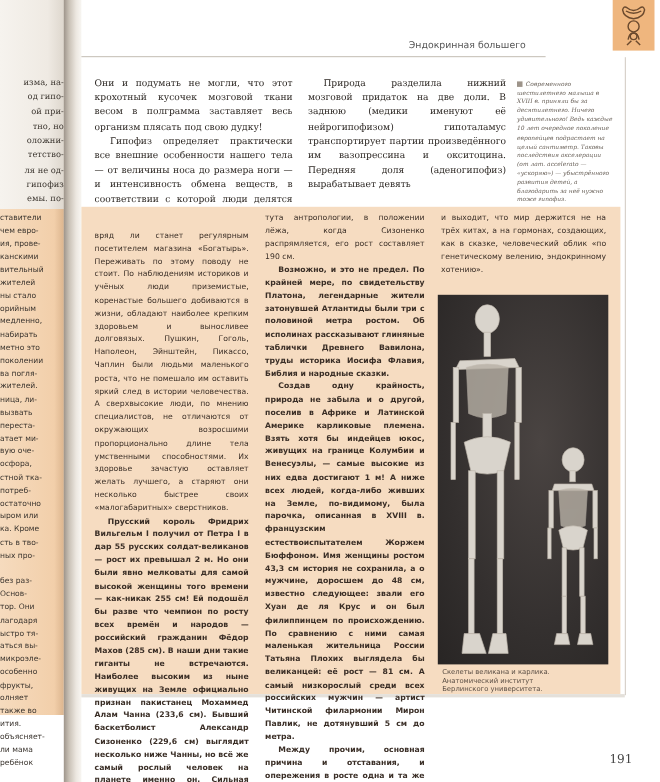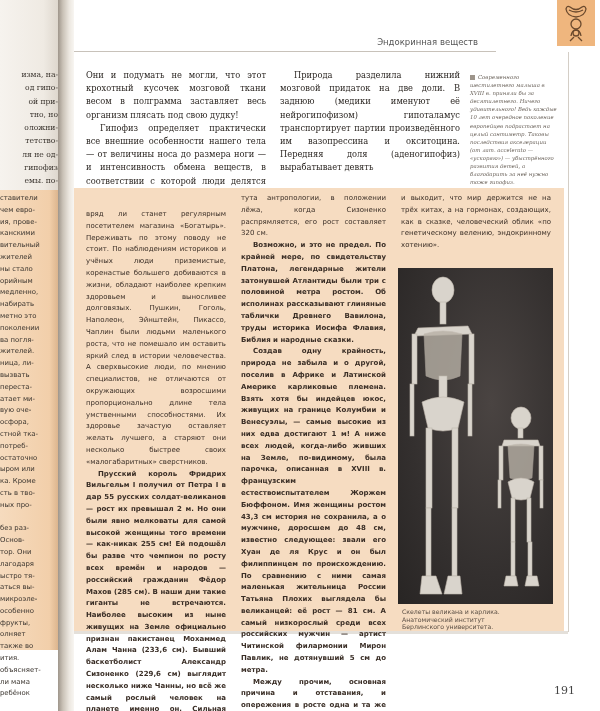--- a/index.html
+++ b/index.html
@@ -146,21 +146,21 @@
 фрукты,
 олняет
 также во
 ития.
 объясняет-
 ли мама
 ребёнок</div>
 </div>
 <div class="spine"></div>
 
-<div class="section-title">Эндокринная веществ</div>
+<div class="section-title">Эндокринная большего</div>
 <div class="emblem">
   <svg width="26" height="40" viewBox="0 0 26 40" fill="none" stroke="#6b4a2e" stroke-width="1.3">
     <path d="M3 6 Q4 2 7 4 Q13 9 19 4 Q22 2 23 6 Q22 13 13 14 Q4 13 3 6 Z"></path>
     <path d="M6 7 Q13 11 20 7"></path>
     <circle cx="13" cy="21" r="5"></circle>
     <path d="M8 33 Q9 27 13 27 Q17 27 18 33"></path>
     <circle cx="13" cy="30" r="3"></circle>
     <path d="M7 38 L11 34 M19 38 L15 34"></path>
   </svg>
 </div>
@@ -180,21 +180,21 @@
 </div>
 
 <div class="orange-box"></div>
 <div class="orange-shadow"></div>
 
 <div class="col-box" style="left:86px; width:140px;margin-top:16px;">
   <p>вряд ли станет регулярным посетителем магазина «Богатырь». Переживать по этому поводу не стоит. По наблюдениям историков и учёных люди приземистые, коренастые большего добиваются в жизни, обладают наиболее крепким здоровьем и выносливее долговязых. Пушкин, Гоголь, Наполеон, Эйнштейн, Пикассо, Чаплин были людьми маленького роста, что не помешало им оставить яркий след в истории человечества. А сверхвысокие люди, по мнению специалистов, не отличаются от окружающих возросшими пропорционально длине тела умственными способностями. Их здоровье зачастую оставляет желать лучшего, а старяют они несколько быстрее своих «малогабаритных» сверстников.</p>
   <p class="indent">Прусский король Фридрих Вильгельм I получил от Петра I в дар 55 русских солдат-великанов — рост их превышал 2 м. Но они были явно мелковаты для самой высокой женщины того времени — как-никак 255 см! Ей подошёл бы разве что чемпион по росту всех времён и народов — российский гражданин Фёдор Махов (285 см). В наши дни такие гиганты не встречаются. Наиболее высоким из ныне живущих на Земле официально признан пакистанец Мохаммед Алам Чанна (233,6 см). Бывший баскетболист Александр Сизоненко (229,6 см) выглядит несколько ниже Чанны, но всё же самый рослый человек на планете именно он. Сильная сутулость скрадывает более 10 см высоты российского гиганта, однако, как установили сотрудники Инсти-</p>
 </div>
 <div class="col-box" style="left:241px; width:145px;">
-  <p>тута антропологии, в положении лёжа, когда Сизоненко распрямляется, его рост составляет 320 см.</p>
+  <p>тута антропологии, в положении лёжа, когда Сизоненко распрямляется, его рост составляет 190 см.</p>
   <p class="indent">Возможно, и это не предел. По крайней мере, по свидетельству Платона, легендарные жители затонувшей Атлантиды были три с половиной метра ростом. Об исполинах рассказывают глиняные таблички Древнего Вавилона, труды историка Иосифа Флавия, Библия и народные сказки.</p>
   <p class="indent">Создав одну крайность, природа не забыла и о другой, поселив в Африке и Латинской Америке карликовые племена. Взять хотя бы индейцев юкос, живущих на границе Колумбии и Венесуэлы, — самые высокие из них едва достигают 1 м! А ниже всех людей, когда-либо живших на Земле, по-видимому, была парочка, описанная в XVIII в. французским естествоиспытателем Жоржем Бюффоном. Имя женщины ростом 43,3 см история не сохранила, а о мужчине, доросшем до 48 см, известно следующее: звали его Хуан де ля Крус и он был филиппинцем по происхождению. По сравнению с ними самая маленькая жительница России Татьяна Плохих выглядела бы великанцей: её рост — 81 см. А самый низкорослый среди всех российских мужчин — артист Читинской филармонии Мирон Павлик, не дотянувший 5 см до метра.</p>
   <p class="indent">Между прочим, основная причина и отставания, и опережения в росте одна и та же — эндокринные нарушения, связанные с дефицитом или избыточной выработкой гормона роста. Этот могучий гормон определяет параметры нашего тела. Вот</p>
 </div>
 <div class="col-box" style="left:401px; width:150px;">
   <p>и выходит, что мир держится не на трёх китах, а на гормонах, создающих, как в сказке, человеческий облик «по генетическому велению, эндокринному хотению».</p>
 </div>
 
 <div class="photo" title="Скелеты великана и карлика">
   <svg width="155" height="336" viewBox="0 0 155 336">

